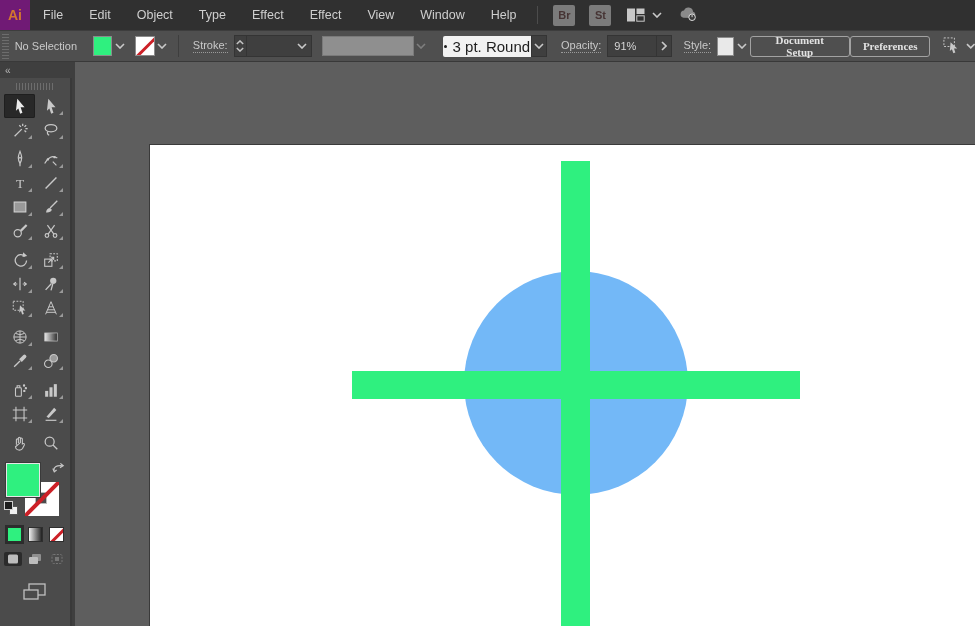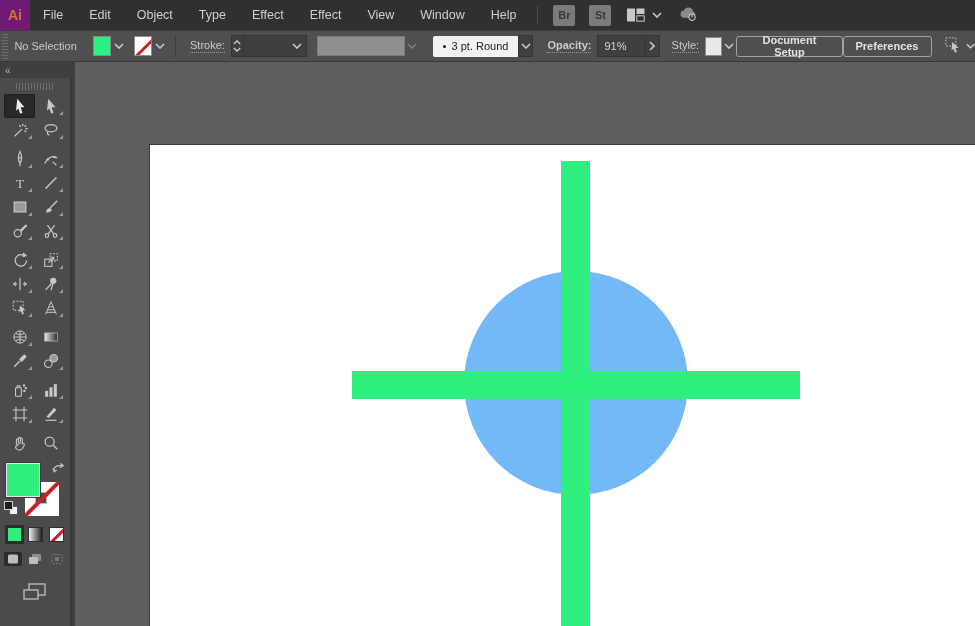--- a/index.html
+++ b/index.html
@@ -34,25 +34,25 @@
   .chev-btn { width:16px; height:20px; display:flex; align-items:center; justify-content:center; }
   .slash { position:absolute; left:-6px; top:8px; width:34px; height:3px; transform:rotate(-45deg); }
   .cb-sep { width:1px; height:22px; background:#3e3e3e; margin:0 8px; }
   .stepper { width:14px; height:22px; background:#3f3f3f; border:1px solid #343434;
     display:flex; flex-direction:column; align-items:center; justify-content:center; gap:2px; }
   .stepper svg { width:8px; height:5px; color:#c3c3c3; }
   .combo-dark { height:22px; background:#3f3f3f; border:1px solid #343434; display:flex;
     align-items:center; color:#d6d6d6; }
   .profile-disabled { width:96px; height:20px; background:#8f8f8f; border:1px solid #7a7a7a; }
   .brush-field { width:92px; height:21px; background:#f2f2f2; border-radius:2px 0 0 2px;
-    color:#1e1e1e; display:flex; align-items:center; justify-content:center; gap:6px; font-size:11px; }
+    color:#1e1e1e; display:flex; align-items:center; justify-content:center; gap:6px; font-size:15px; }
   .brush-dot { width:3px; height:3px; border-radius:50%; background:#1e1e1e; }
   .btn-outline { height:21px; border:1px solid #a2a2a2; border-radius:3px; background:transparent;
     color:#e3e3e3; font-size:11px; padding:0 12px; display:flex; align-items:center; margin-left:0;
-    font-family:Liberation Sans, sans-serif; font-weight:bold; }
+    font-family:Liberation Serif, serif; font-weight:bold; }
 
   
   .main { flex:1 1 auto; display:flex; min-height:0; }
   .dock { width:75px; background:#3f3f3f; display:flex; flex-direction:column; flex:0 0 auto; }
   .dock-head { height:16px; display:flex; align-items:center; padding-left:5px;
     color:#b5b5b5; font-size:10px; letter-spacing:1px; }
   .panel { flex:1; width:72px; background:#4b4b4b; border-right:2px solid #393939;
     display:flex; flex-direction:column; align-items:center; }
   .grip-h { width:38px; height:7px; margin:5px auto 4px;
     background:repeating-linear-gradient(90deg,#6d6d6d 0 1px,transparent 1px 3px); }
@@ -193,21 +193,21 @@
     <div class="brush-field" style="margin-left:14px;">
       <span class="brush-dot"></span>
       <span>3 pt. Round</span>
     </div>
     <div class="combo-dark" style="width:17px;justify-content:center;">
       <svg class="chev" viewBox="0 0 10 6">
           <polyline points="1,1 5,5 9,1" fill="none" stroke="currentColor" stroke-width="1.6"></polyline>
         </svg>
     </div>
 
-    <span class="cb-ulabel" style="margin-left:14px;font-weight:bold;">Opacity:</span>
+    <span class="cb-ulabel" style="margin-left:14px;">Opacity:</span>
     <div class="combo-dark" style="width:52px;padding-left:6px;">
       <span>91%</span>
     </div>
     <div class="combo-dark" style="width:15px;justify-content:center;border-left:none;">
       <svg style="width:6px;height:10px;color:#c9c9c9;" viewBox="0 0 6 10">
           <polyline points="1,1 5,5 1,9" fill="none" stroke="currentColor" stroke-width="1.6"></polyline>
         </svg>
     </div>
 
     <span class="cb-ulabel" style="margin-left:12px;">Style:</span>

